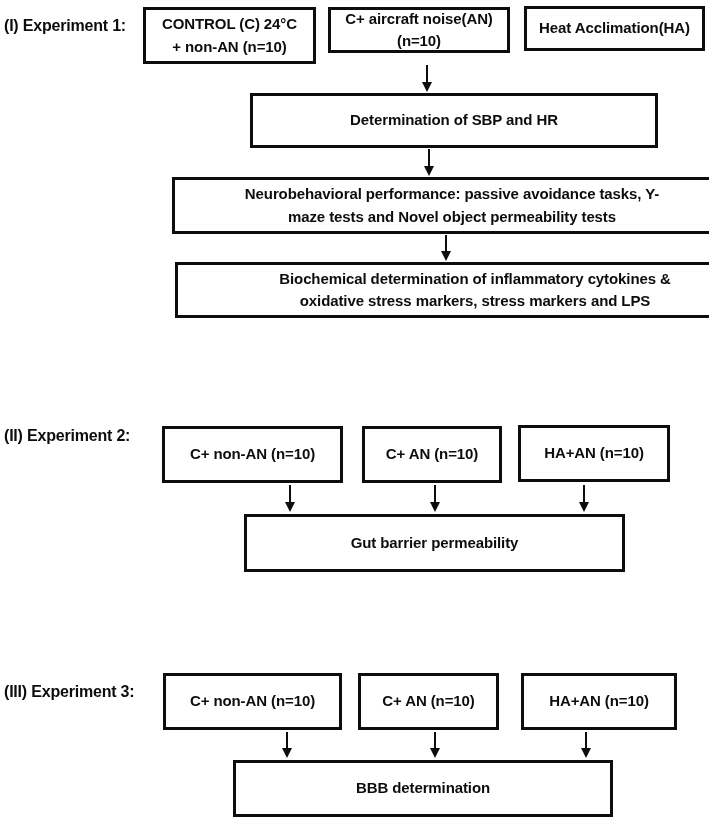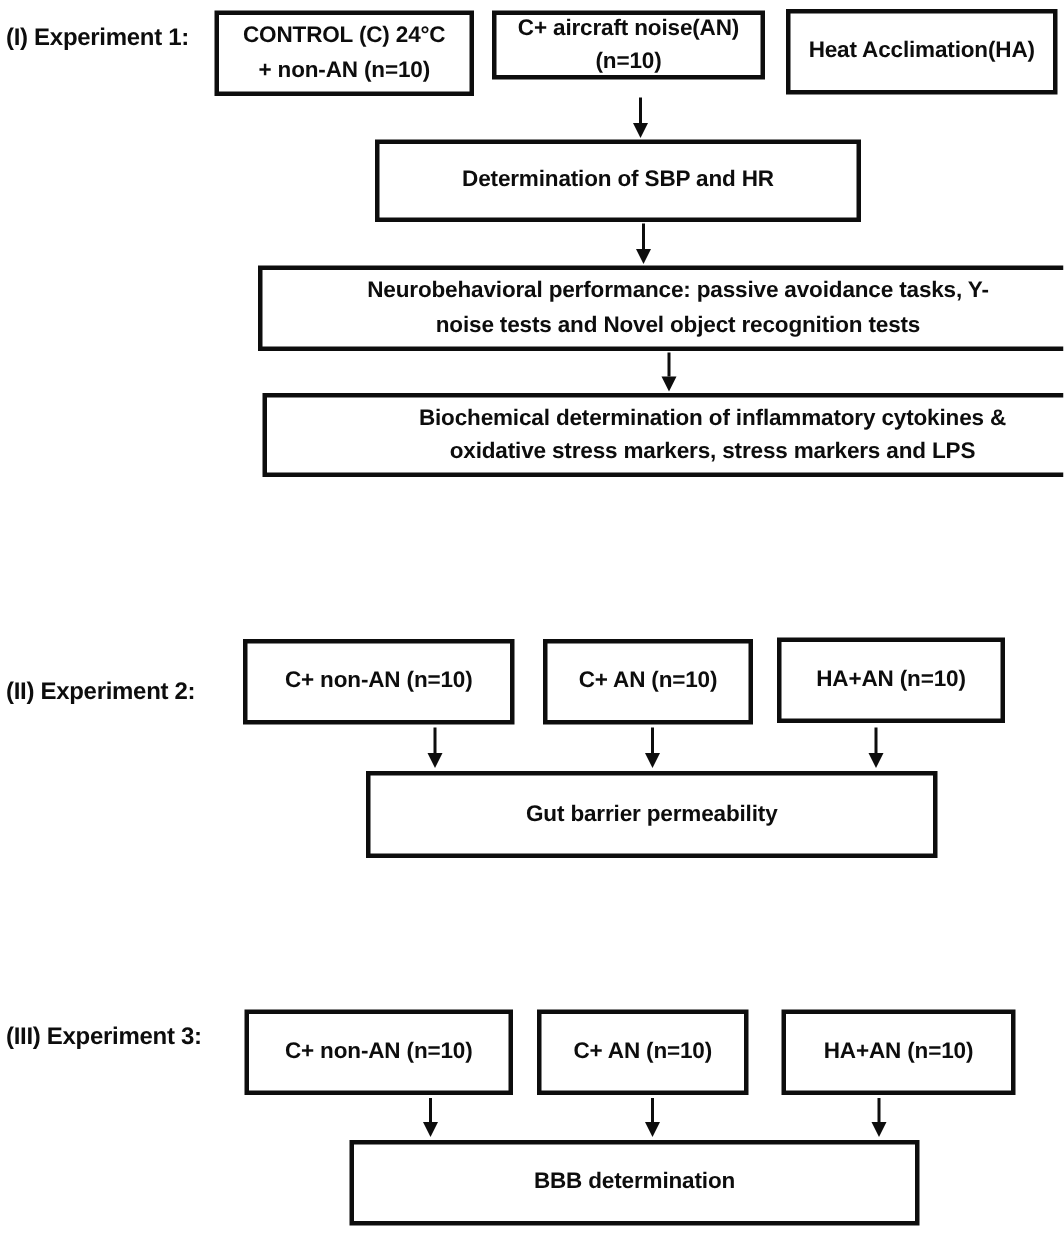--- a/index.html
+++ b/index.html
@@ -41,54 +41,54 @@
   <div class="box" style="left:143px; top:7px; width:173px; height:57px;">
     <span>CONTROL (C) 24°C</span>
     <span>+ non-AN (n=10)</span>
   </div>
 
   <div class="box" style="left:328px; top:7px; width:182px; height:46px;">
     <span>C+ aircraft noise(AN)</span>
     <span>(n=10)</span>
   </div>
 
-  <div class="box" style="left:524px; top:6px; width:181px; height:57px;align-items:center;">
+  <div class="box" style="left:524px; top:6px; width:181px; height:45px;align-items:center;">
     <span>Heat Acclimation(HA)</span>
   </div>
 
   <div class="arrow" style="left:421px; top:65px; height:27px;">
     <div class="stem"></div>
     <div class="head"></div>
   </div>
 
-  <div class="box" style="left:250px; top:93px; width:324px; height:55px;">
+  <div class="box" style="left:250px; top:93px; width:408px; height:55px;">
     <span>Determination of SBP and HR</span>
   </div>
 
   <div class="arrow" style="left:423px; top:149px; height:27px;">
     <div class="stem"></div>
     <div class="head"></div>
   </div>
 
   <div class="box" style="left:172px; top:177px; width:560px; height:57px;">
     <span>Neurobehavioral performance: passive avoidance tasks, Y-</span>
-    <span>noise tests and Novel object recognition tests</span>
+    <span>maze tests and Novel object permeability tests</span>
   </div>
 
   <div class="arrow" style="left:440px; top:235px; height:26px;">
     <div class="stem"></div>
     <div class="head"></div>
   </div>
 
   <div class="box" style="left:175px; top:262px; width:600px; height:56px;">
     <span>Biochemical determination of inflammatory cytokines &amp;</span>
     <span>oxidative stress markers, stress markers and LPS</span>
   </div>
 
-  <div class="row-label" style="left:4px; top:453px;">(II) Experiment 2:</div>
+  <div class="row-label" style="left:4px; top:427px;">(II) Experiment 2:</div>
 
   <div class="box" style="left:162px; top:426px; width:181px; height:57px;">
     <span>C+ non-AN (n=10)</span>
   </div>
 
   <div class="box" style="left:362px; top:426px; width:140px; height:57px;">
     <span>C+ AN (n=10)</span>
   </div>
 
   <div class="box" style="left:518px; top:425px; width:152px; height:57px;">

